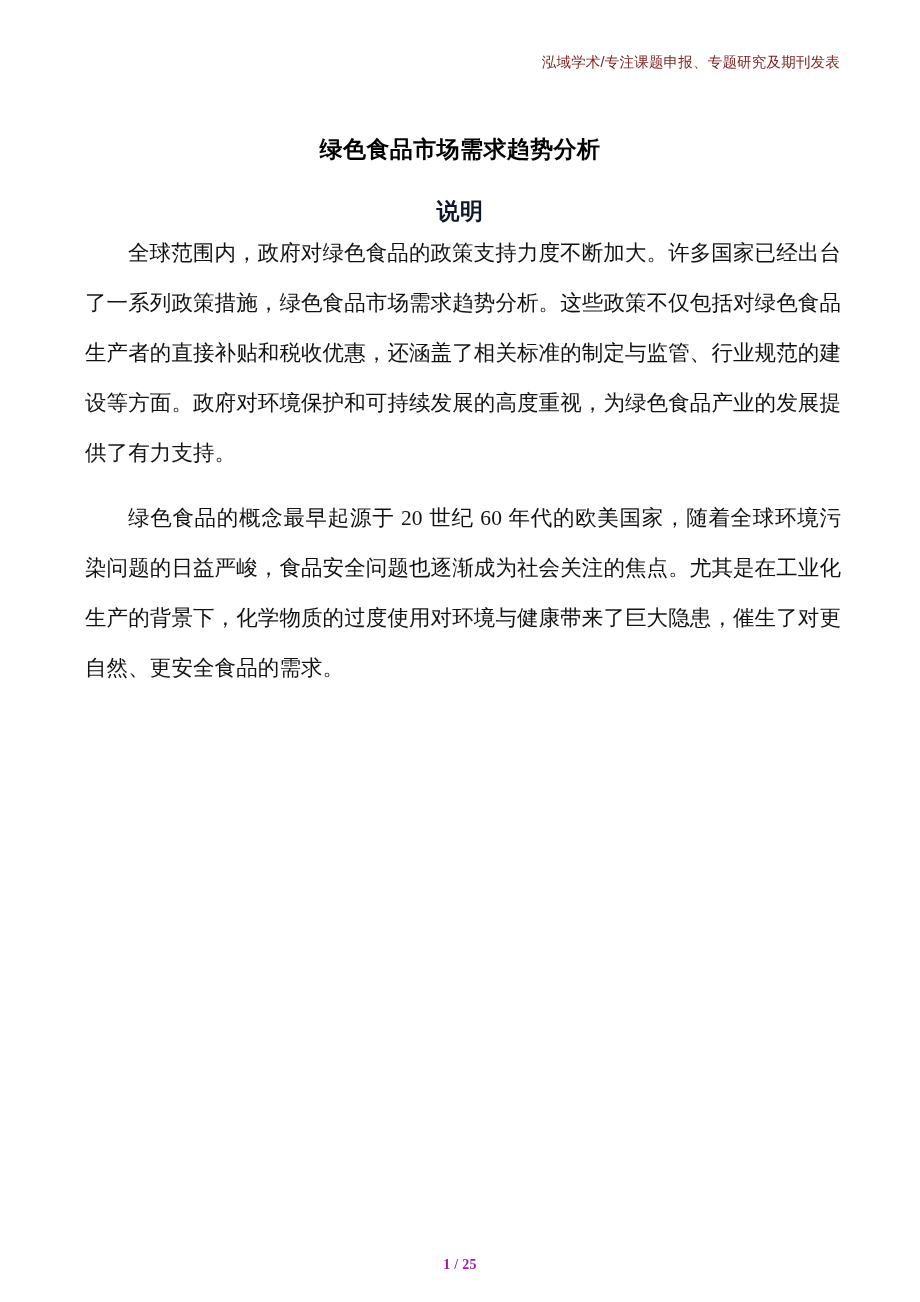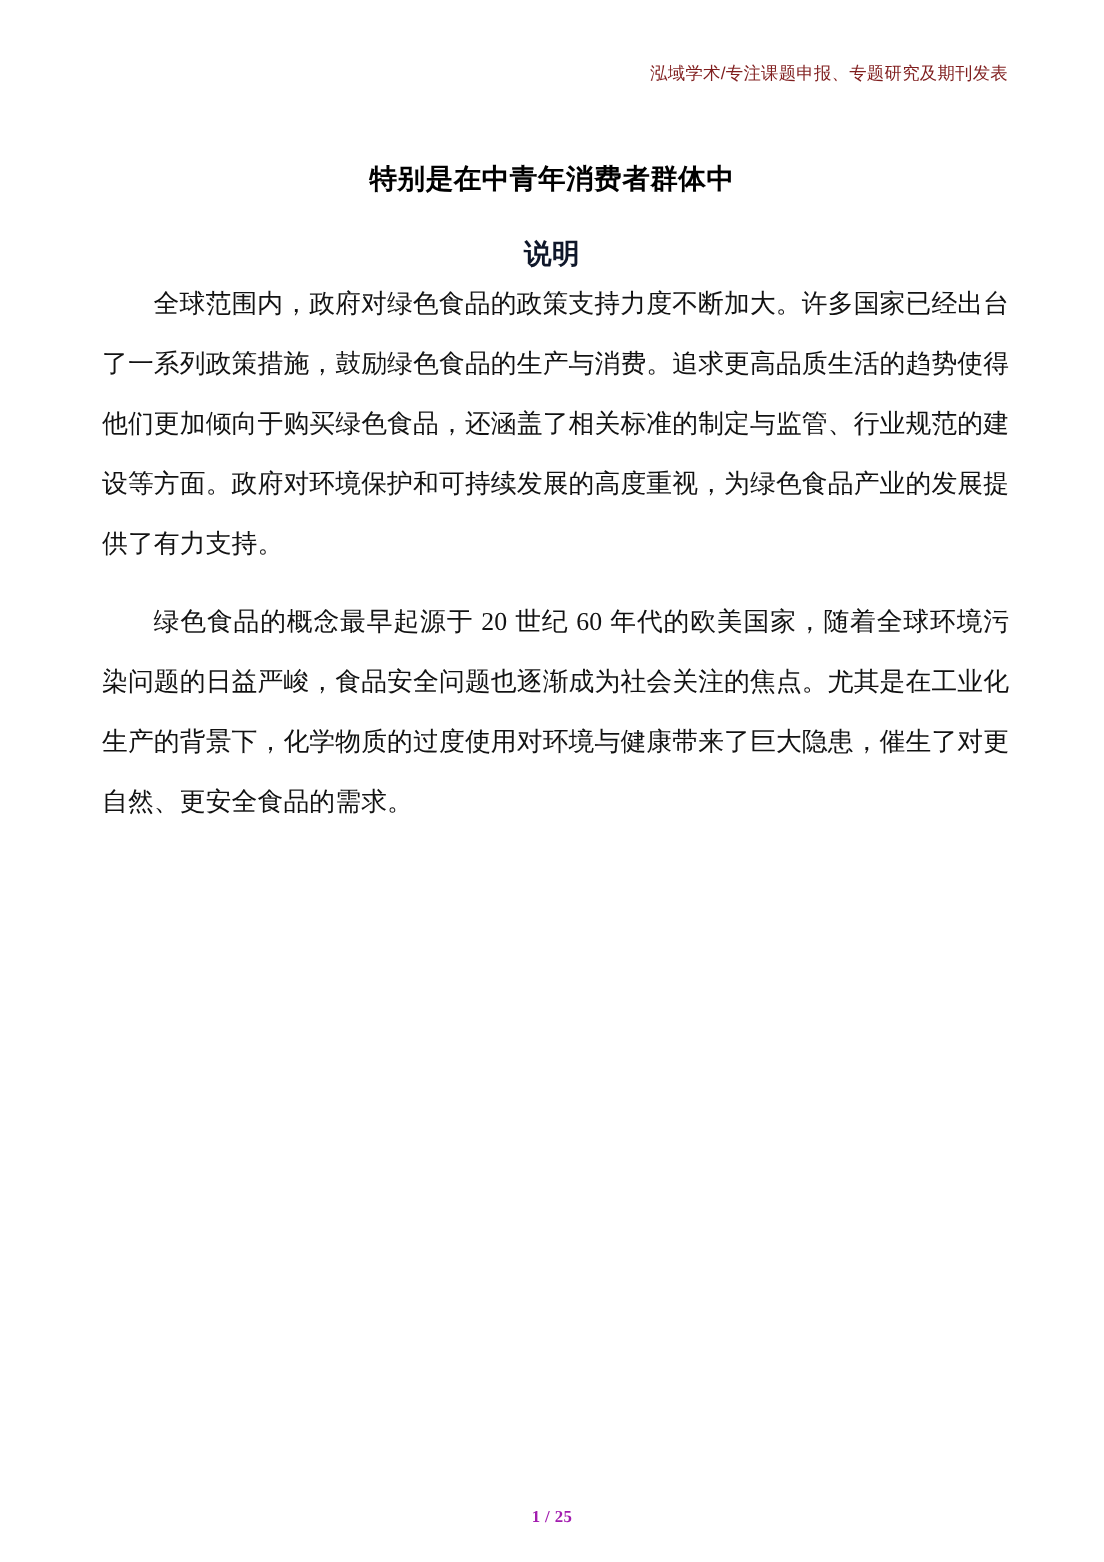--- a/index.html
+++ b/index.html
@@ -95,24 +95,24 @@
     letter-spacing: 0.3px;
   }
 </style>
 </head>
 <body>
 
 <div class="page">
 
   <div class="doc-header">泓域学术/专注课题申报、专题研究及期刊发表</div>
 
-  <h1 class="doc-title">特别是在中青年消费者群体中</h1>
+  <h1 class="doc-title">绿色食品市场需求趋势分析</h1>
 
   <h2 class="doc-subtitle">说明</h2>
 
   <div class="doc-body">
-    <p>全球范围内，政府对绿色食品的政策支持力度不断加大。许多国家已经出台了一系列政策措施，鼓励绿色食品的生产与消费。追求更高品质生活的趋势使得他们更加倾向于购买绿色食品，还涵盖了相关标准的制定与监管、行业规范的建设等方面。政府对环境保护和可持续发展的高度重视，为绿色食品产业的发展提供了有力支持。</p>
+    <p>全球范围内，政府对绿色食品的政策支持力度不断加大。许多国家已经出台了一系列政策措施，绿色食品市场需求趋势分析。这些政策不仅包括对绿色食品生产者的直接补贴和税收优惠，还涵盖了相关标准的制定与监管、行业规范的建设等方面。政府对环境保护和可持续发展的高度重视，为绿色食品产业的发展提供了有力支持。</p>
     <p>绿色食品的概念最早起源于 20 世纪 60 年代的欧美国家，随着全球环境污染问题的日益严峻，食品安全问题也逐渐成为社会关注的焦点。尤其是在工业化生产的背景下，化学物质的过度使用对环境与健康带来了巨大隐患，催生了对更自然、更安全食品的需求。</p>
   </div>
 
   <div class="doc-footer">1 / 25</div>
 
 </div>
 
 </body></html>

